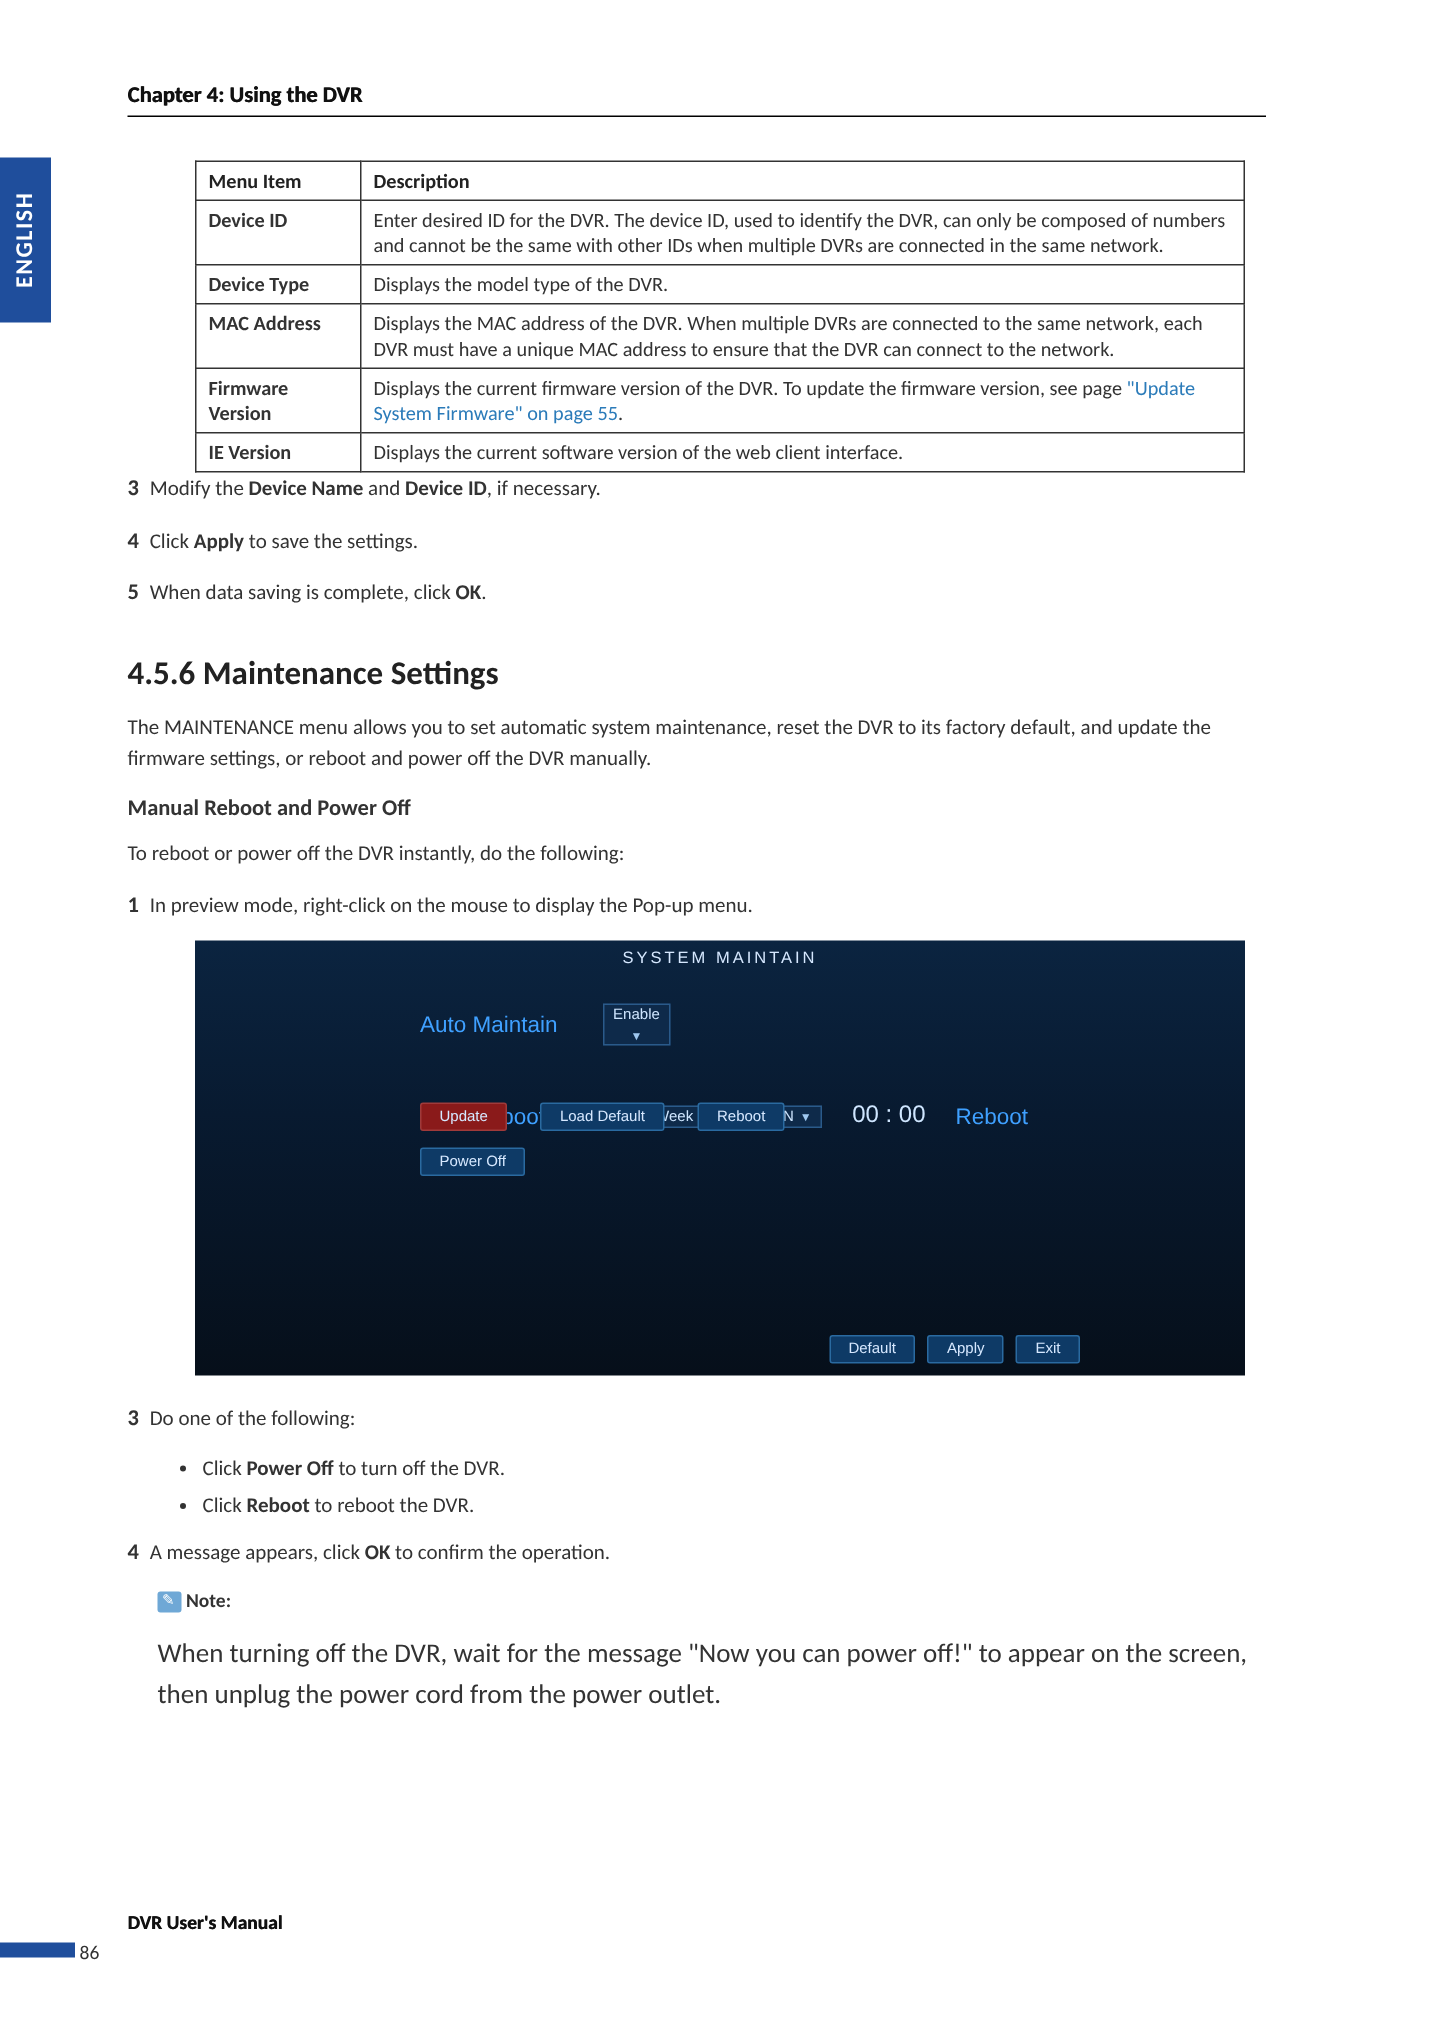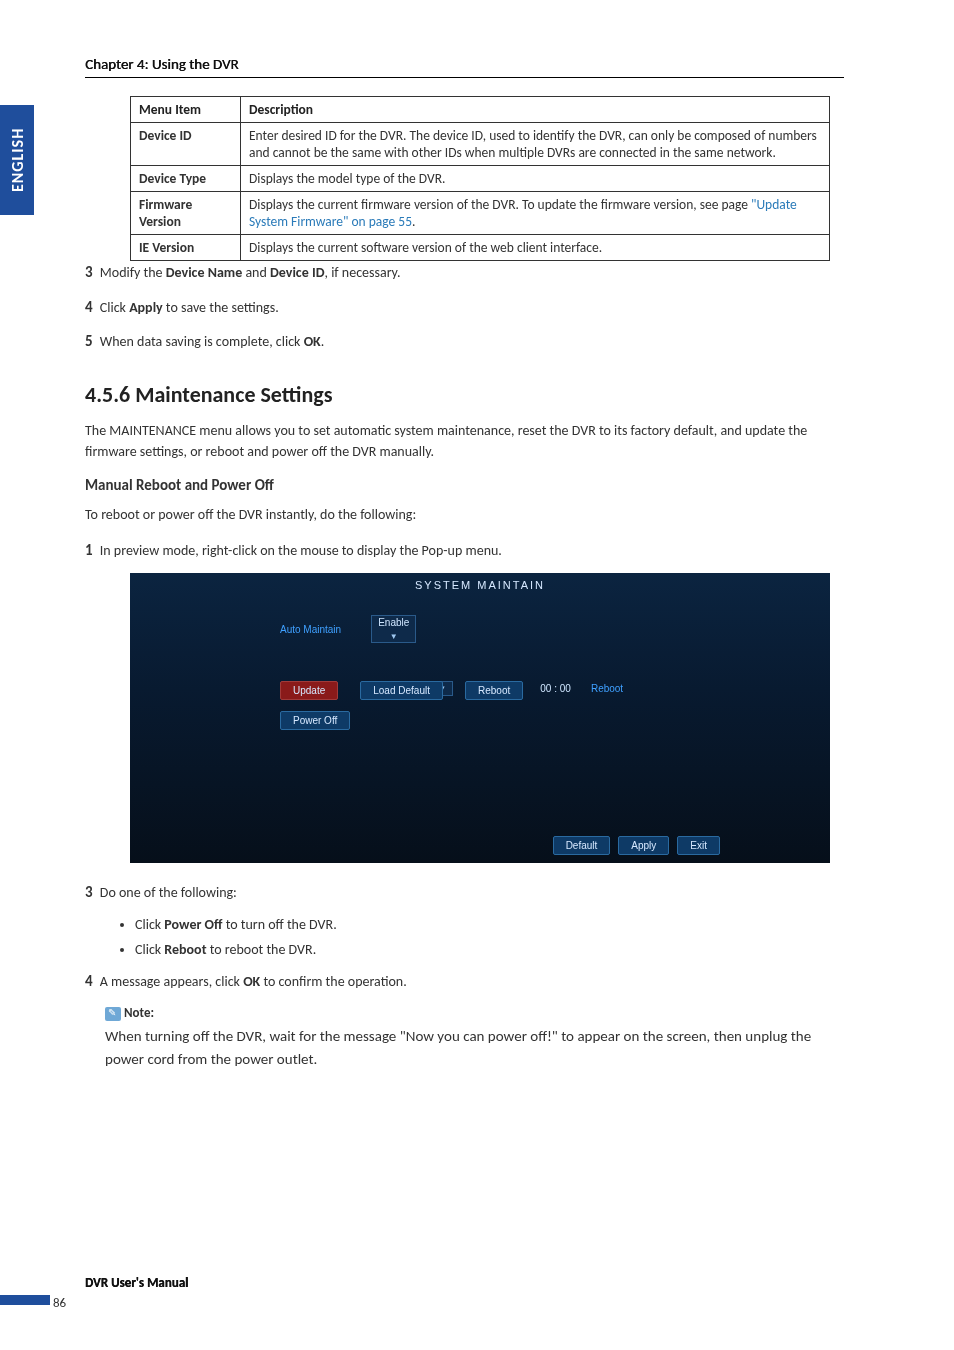--- a/index.html
+++ b/index.html
@@ -31,24 +31,24 @@
     letter-spacing: 1px;
   }
   .page {
     position: absolute;
     left: 85px;
     right: 110px;
     top: 55px;
   }
   .chapter-title {
     font-size: 15px;
-    font-weight: normal;
+    font-weight: bold;
     padding-bottom: 4px;
     border-bottom: 1px solid #000;
-    margin-bottom: 18px;
+    margin-bottom: 29px;
     color: #111;
     text-shadow: 0.4px 0 #111;
   }
   table.info {
     border-collapse: collapse;
     width: 700px;
     margin-left: 45px;
     font-size: 13.5px;
   }
   table.info th, table.info td {
@@ -108,33 +108,33 @@
   .ss-title {
     position: absolute;
     top: 6px;
     width: 100%;
     text-align: center;
     color: #d6e8ff;
     letter-spacing: 2px;
     font-size: 11px;
   }
   .ss-row { position: absolute; left: 150px; display: flex; align-items: center; gap: 20px; }
-  .ss-label { color: #3fa0ff; font-size: 10px; }
+  .ss-label { color: #3fa0ff; font-size: 15px; }
   .ss-select {
     background: #0e2a4a;
     border: 1px solid #2a5a8a;
     color: #cfe6ff;
     padding: 1px 6px;
     font-size: 10px;
     display: inline-flex;
     align-items: center;
     gap: 4px;
   }
   .ss-select .tri { font-size: 8px; color: #9fc8f0; }
-  .ss-time { color: #cfe6ff; font-size: 10px; }
+  .ss-time { color: #cfe6ff; font-size: 16px; }
   .ss-btn {
     background: #0e3a66;
     border: 1px solid #2a6aa0;
     color: #d6e8ff;
     padding: 3px 12px;
     font-size: 10px;
     border-radius: 2px;
   }
   .ss-btn.red { background: #8a1a1a; border-color: #a03a3a; }
   .ss-footer {
@@ -170,21 +170,21 @@
   }
   .note-icon::before {
     content: "✎";
     font-size: 10px;
     color: #fff;
     position: absolute;
     left: 3px;
     top: -1px;
   }
   .note-label { font-weight: bold; font-size: 13px; }
-  .note-text { font-size: 15px; line-height: 1.5; margin-top: 4px; }
+  .note-text { font-size: 18px; line-height: 1.5; margin-top: 14px; }
   .footer-manual {
     position: absolute;
     left: 85px;
     bottom: 60px;
     font-size: 13px;
     font-weight: bold;
     color: #111;
     text-shadow: 0.3px 0 #111;
   }
   .footer-bar {
@@ -218,20 +218,24 @@
       <th>Menu Item</th>
       <th>Description</th>
     </tr>
     <tr>
       <td class="col1">Device ID</td>
       <td>Enter desired ID for the DVR. The device ID, used to identify the DVR, can only be composed of numbers and cannot be the same with other IDs when multiple DVRs are connected in the same network.</td>
     </tr>
     <tr>
       <td class="col1">Device Type</td>
       <td>Displays the model type of the DVR.</td>
+    </tr>
+    <tr>
+      <td class="col1">MAC Address</td>
+      <td>Displays the MAC address of the DVR. When multiple DVRs are connected to the same network, each DVR must have a unique MAC address to ensure that the DVR can connect to the network.</td>
     </tr>
     <tr>
       <td class="col1">Firmware Version</td>
       <td>
         <span>Displays the current firmware version of the DVR. To update the firmware version, see page </span><span class="link">"Update System Firmware" on page 55</span><span>.</span>
       </td>
     </tr>
     <tr>
       <td class="col1">IE Version</td>
       <td>Displays the current software version of the web client interface.</td>

